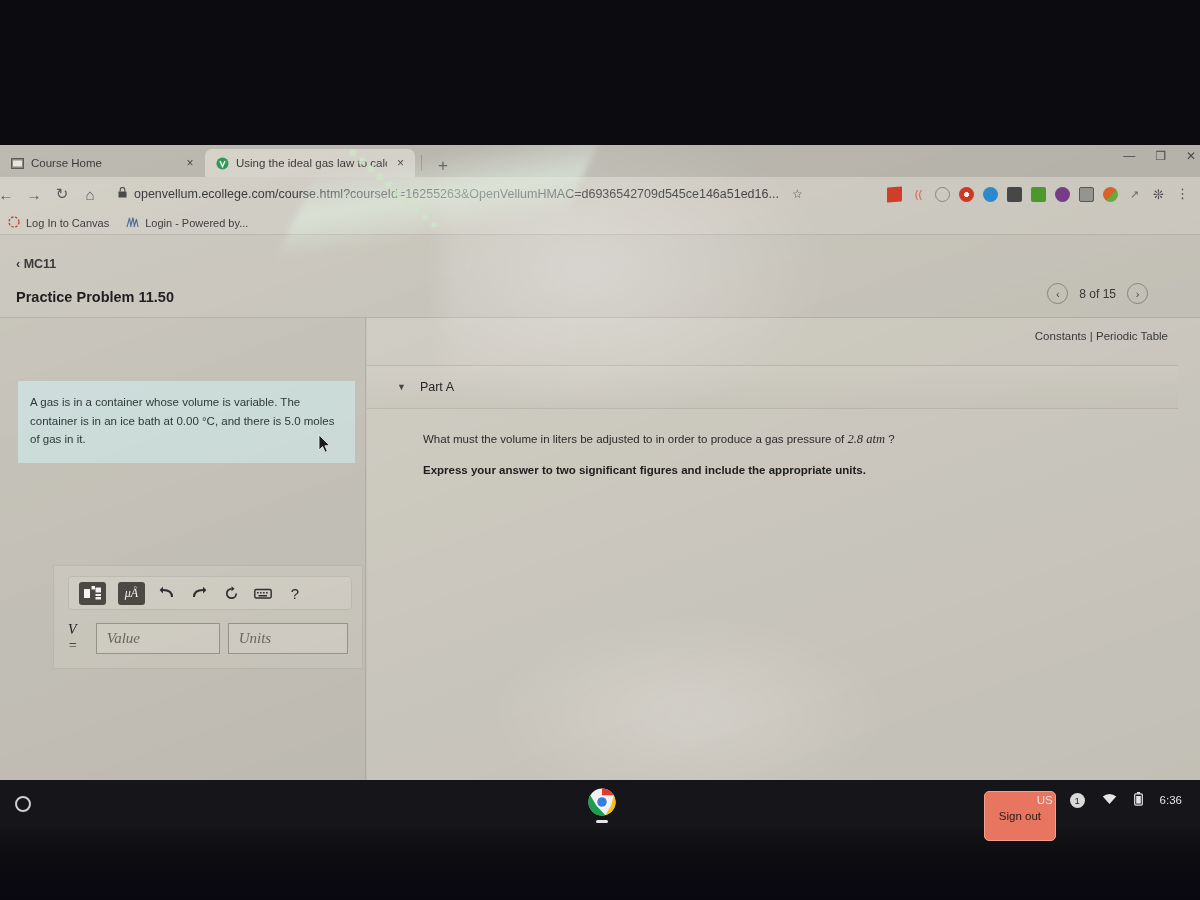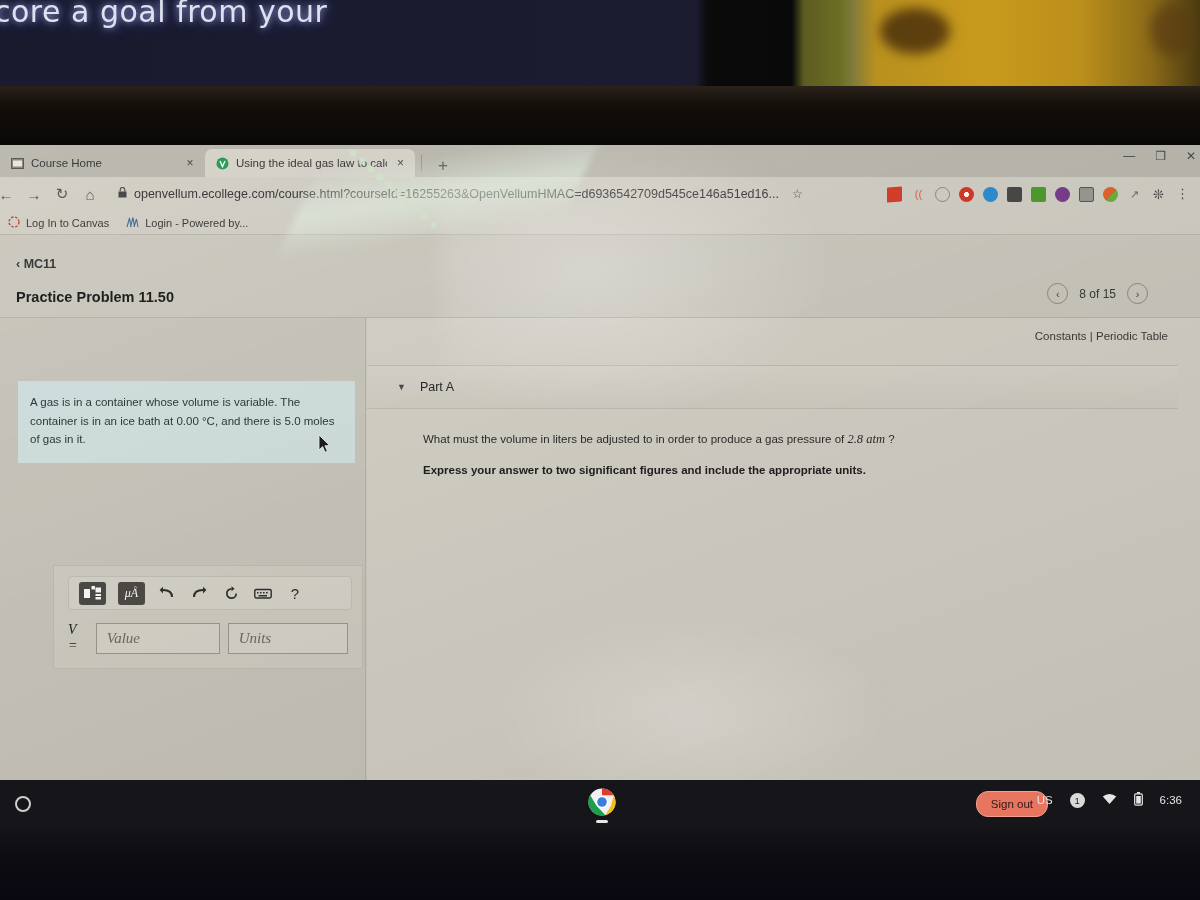--- a/index.html
+++ b/index.html
@@ -279,24 +279,24 @@
   }
   .chrome-dot {
     position: absolute; left: 588px; top: 8px;
     width: 28px; height: 28px; border-radius: 50%;
   }
   .chrome-underline {
     position: absolute; left: 596px; top: 40px; width: 12px; height: 3px;
     background: #e6e6e6; border-radius: 2px;
   }
   .signout {
-    position: absolute; right: 152px; top: 11px;
+    position: absolute; right: 144px; top: 11px;
     background: #e8755f; color: #2b1a16;
-    font-size: 11.5px; padding: 6px 14px;
-    border: 1px solid #f0a08f; border-radius: 12px;
+    font-size: 11.5px; padding: 18px 14px;
+    border: 1px solid #f0a08f; border-radius: 5px;
   }
   .tray {
     position: absolute; right: 18px; top: 12px;
     display: flex; align-items: center; gap: 17px;
     color: #e4e4e4; font-size: 11.5px;
   }
   .tray-badge {
     width: 15px; height: 15px; border-radius: 50%;
     background: #d9d9d9; color: #1c1c1c;
     font-size: 9.5px; display: flex; align-items: center; justify-content: center;
@@ -310,27 +310,20 @@
   .desk-sheen {
     position: absolute; left: 0; top: 828px; width: 1200px; height: 6px;
     background: linear-gradient(90deg, rgba(70,70,80,.5), rgba(120,120,140,.15) 50%, rgba(40,40,50,.5));
   }
 </style>
 </head>
 <body>
 
 <div id="photo">
 
-  <div class="ambient">
-    <div class="ambient-caption">core a goal from your</div>
-    <div class="ambient-blob" style="left:880px; top:8px; width:70px; height:46px; background:rgba(60,35,10,.75);"></div>
-    <div class="ambient-blob" style="left:1150px; top:4px; width:46px; height:52px; background:rgba(90,60,18,.7);"></div>
-    <div class="bezel-lip"></div>
-    <div class="bezel-top"></div>
-  </div>
 
   <div class="screen">
 
     <div class="chrome-win">
 
       <div class="tabstrip">
 
         <div class="tab inactive">
           <span class="tab-fav">
             <svg width="13" height="13" viewBox="0 0 13 13">

